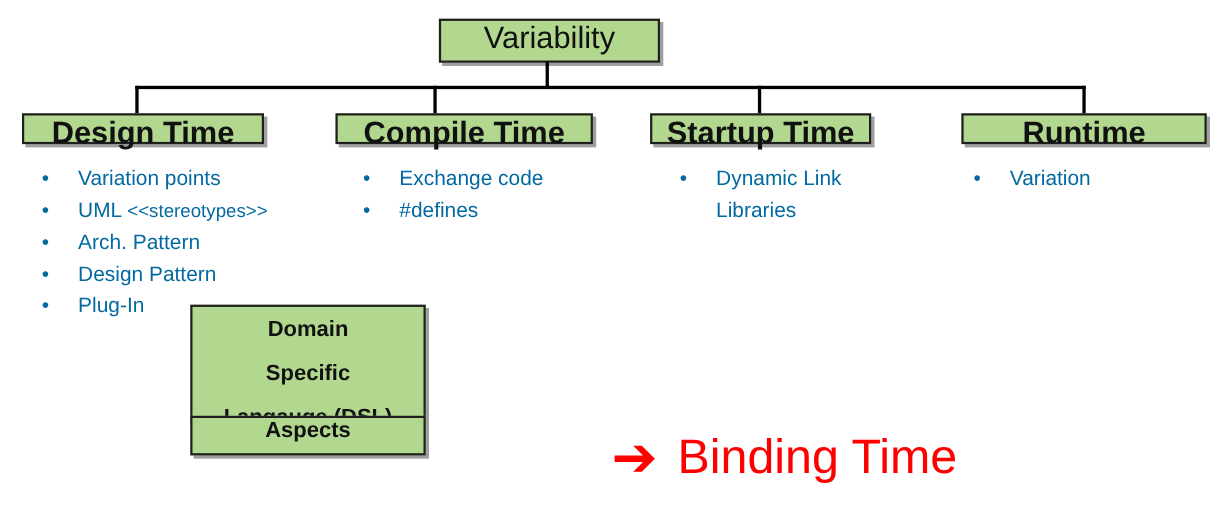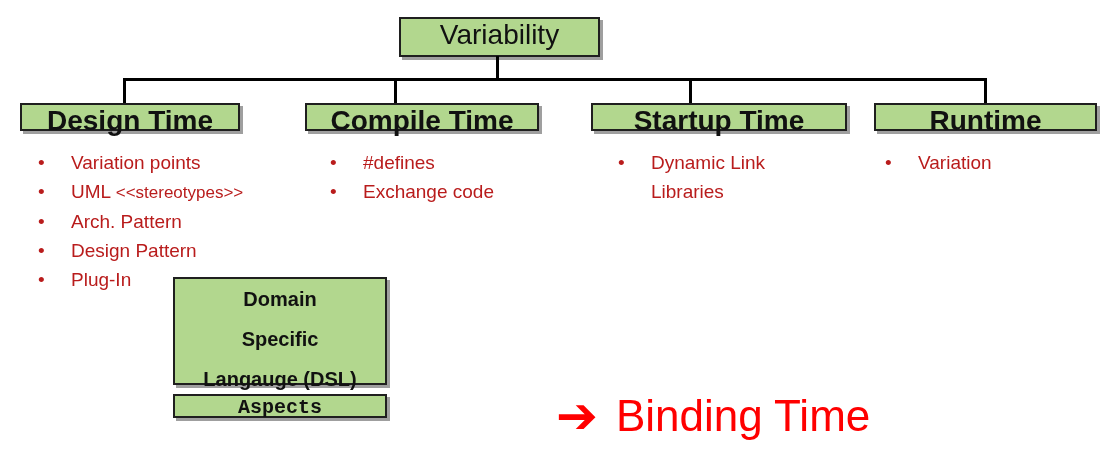--- a/index.html
+++ b/index.html
@@ -30,51 +30,51 @@
   .gbox.root {
     left: 399px; top: 17px; width: 201px; height: 40px;
     font-size: 28px; font-weight: 400;
   }
   .gbox.branch {
     height: 28px;
     font-size: 28px; font-weight: 700;
   }
   .gbox.b0 { left: 20px;  top: 103px; width: 220px; }
   .gbox.b1 { left: 305px; top: 103px; width: 234px; }
-  .gbox.b2 { left: 591px; top: 103px; width: 256px; }
+  .gbox.b2 { left: 591px; top: 103px; width: 201px; }
   .gbox.b3 { left: 874px; top: 103px; width: 223px; }
   .gbox.dsl {
     left: 173px; top: 277px; width: 214px; height: 108px;
     font-size: 20px; font-weight: 700; line-height: 40px;
     white-space: pre-line;
   }
   .gbox.aspects {
-    left: 173px; top: 394px; width: 214px; height: 24px;
-    font-size: 20px; font-weight: 700; font-family: Liberation Mono, monospace;
+    left: 173px; top: 378px; width: 214px; height: 36px;
+    font-size: 20px; font-weight: 700;
   }
   
   .line {
     position: absolute;
     background: var(--connector, #000000);
   }
   .riser { left: 496px; top: 56px; width: 3px; height: 24px; }
   .hline { left: 123px; top: 78px; width: 864px; height: 3px; }
   .drop  { top: 78px; width: 3px; height: 26px; }
   .d0 { left: 123px; }
   .d1 { left: 394px; }
   .d2 { left: 689px; }
   .d3 { left: 984px; }
   
   ul.blist {
     position: absolute;
     margin: 0; padding: 0;
     list-style: none;
     font-size: 19px;
     line-height: 29px;
-    color: #b91c1c;
+    color: #0369a1;
   }
   ul.blist li {
     position: relative;
     padding-left: 35px;
   }
   ul.blist li::before {
     content: "\2022";
     position: absolute;
     left: 2px;
     font-size: 19px;
@@ -151,24 +151,24 @@
     <li>
       <span>Design Pattern</span>
     </li>
     <li>
       <span>Plug-In</span>
     </li>
   </ul>
 
   <ul class="blist l1">
     <li>
-      <span>#defines</span>
+      <span>Exchange code</span>
     </li>
     <li>
-      <span>Exchange code</span>
+      <span>#defines</span>
     </li>
   </ul>
 
   <ul class="blist l2">
     <li>
       <span class="wrap">Dynamic Link Libraries</span>
     </li>
   </ul>
 
   <ul class="blist l3">

